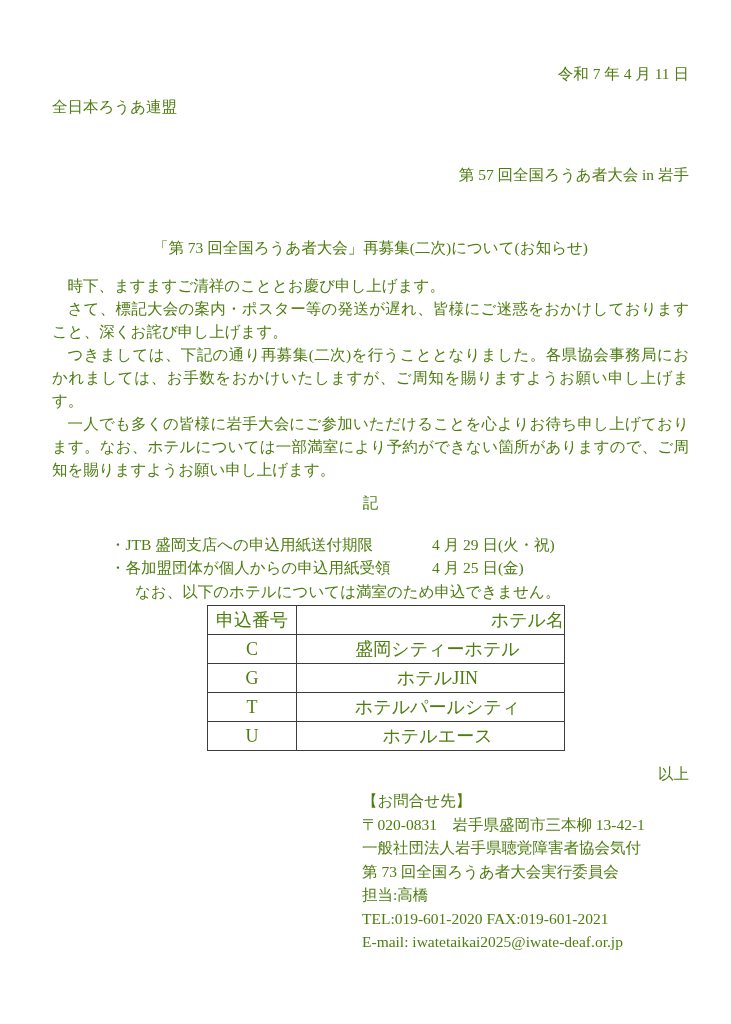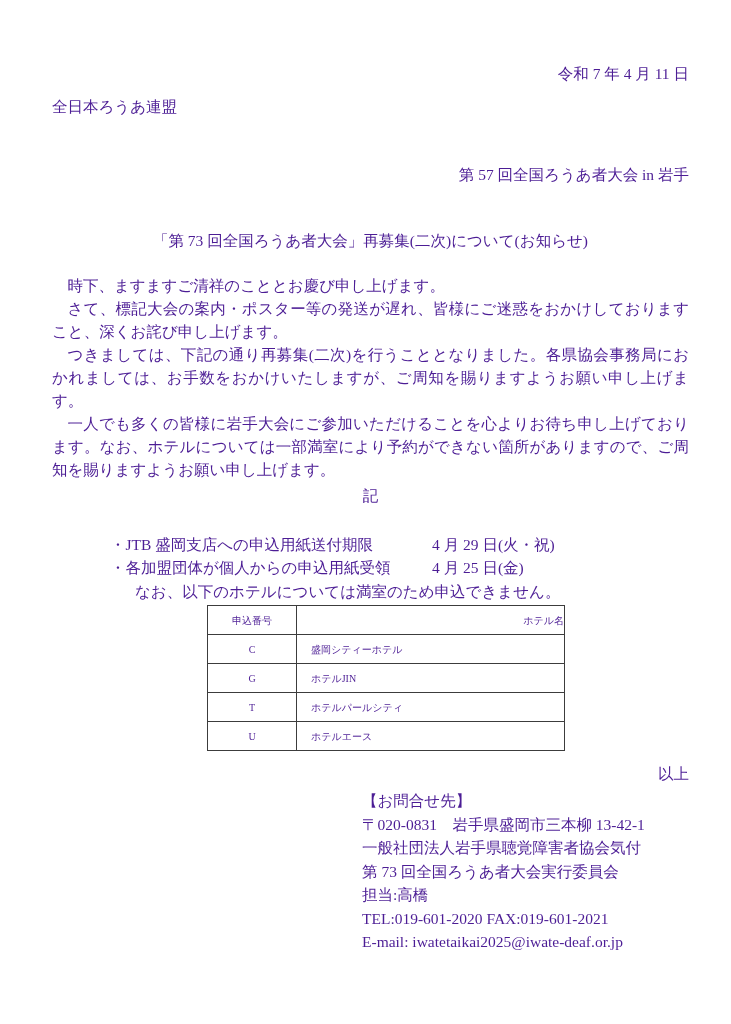--- a/index.html
+++ b/index.html
@@ -6,35 +6,35 @@
     margin: 0;
     padding: 0;
     background: #ffffff;
   }
   .page {
     position: relative;
     width: 731px;
     height: 1024px;
     background: #ffffff;
     font-family: "Liberation Serif", "DejaVu Serif", serif;
-    color: #4c1d95;
+    color: #4d7c0f;
     overflow: hidden;
   }
   .content {
     position: absolute;
     left: 52px;
     right: 42px;
     top: 0;
     bottom: 0;
     font-size: 15.5px;
     line-height: 23px;
   }
   .abs { position: absolute; left: 0; right: 0; }
   .right { text-align: right; }
-  .center { text-align: center; }
+  .center { text-align: center; margin-top: 7px; }
 
   .date-line        { top: 62px; }
   .recipient-block  { top: 94px; line-height: 26px; }
   .sender-block     { top: 162px; line-height: 26px; }
   .doc-title        { top: 229px; }
   .body-block       { top: 274px; text-align: justify; }
   .body-block p     { margin: 0; text-indent: 1em; }
   .record-marker    { top: 484px; }
   .deadline-block   { top: 533px; }
   .deadline-row     { display: flex; padding-left: 58px; line-height: 23px; }
@@ -44,24 +44,24 @@
   table.hotel-table {
     border-collapse: collapse;
     table-layout: fixed;
     width: 355px;
   }
   table.hotel-table th, table.hotel-table td {
     border: 1px solid #3c3c3c;
     height: 28px;
     padding: 0;
     font-weight: normal;
-    font-size: 10px;
+    font-size: 18px;
   }
   .col-code { width: 88px; text-align: center; }
-  .col-name { width: 267px; text-align: left; padding-left: 14px !important; }
+  .col-name { width: 267px; text-align: center; padding-left: 14px !important; }
   th.col-name { text-align: right; padding-left: 0 !important; }
   .closing-marker   { top: 762px; }
   .contact-block    { top: 789px; left: 310px; right: auto; line-height: 23.5px; }
   .contact-block div { white-space: nowrap; }
 </style>
 </head>
 <body>
 
 <div class="page">
   <div class="content">

